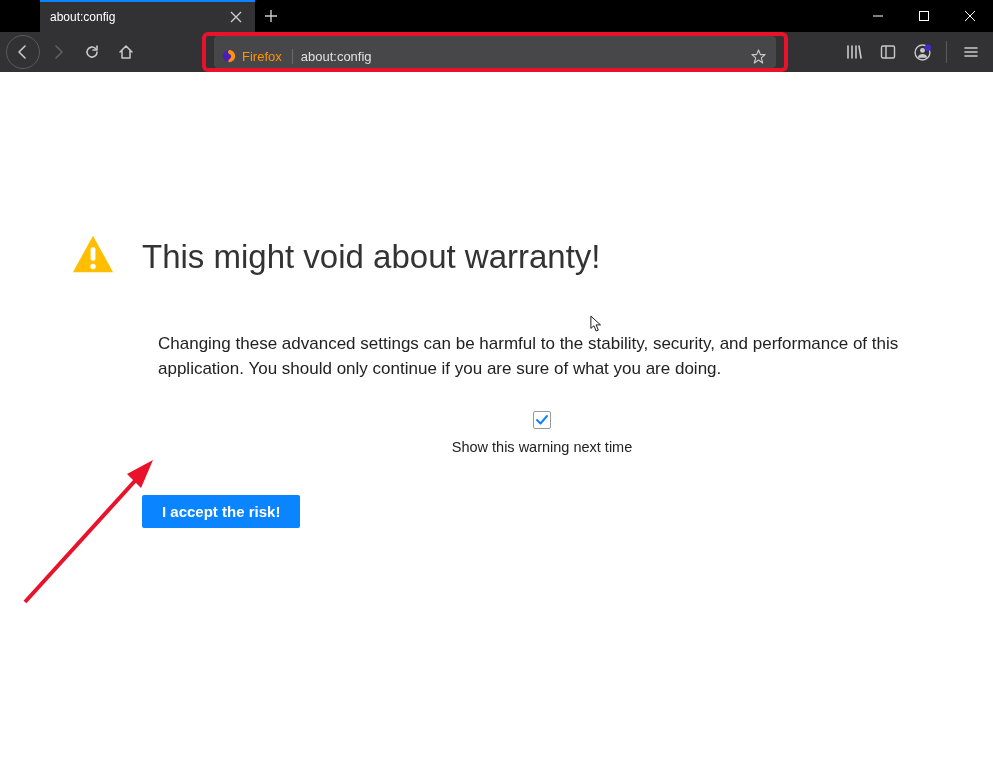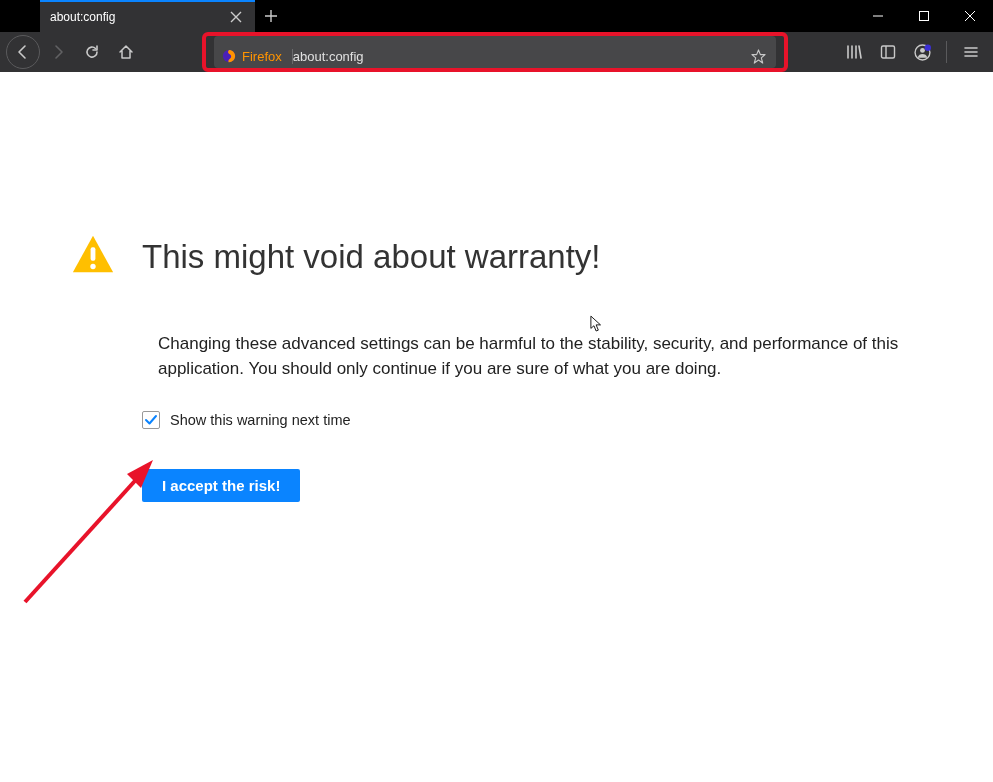--- a/index.html
+++ b/index.html
@@ -112,20 +112,21 @@
       align-items: center;
     }
     .urlbar {
       background: #474749;
       border-radius: 4px;
       height: 32px;
       display: flex;
       align-items: center;
       padding: 8px 4px 0 8px;
       width: 100%;
+      gap: 8px;
     }
     .urlbar-identity {
       display: flex;
       align-items: center;
       gap: 6px;
       color: #ff9400;
       font-size: 13px;
       padding-right: 10px;
       border-right: 1px solid #6a6a6c;
     }
@@ -190,20 +191,21 @@
       color: #222;
       line-height: 1.45;
       margin-bottom: 30px;
       margin-left: 16px;
     }
     .checkbox-row {
       display: flex;
       align-items: center;
       gap: 10px;
       margin-bottom: 40px;
+      flex-direction: column;
     }
     .checkbox {
       width: 18px;
       height: 18px;
       border: 1px solid #999;
       border-radius: 2px;
       display: flex;
       align-items: center;
       justify-content: center;
       cursor: pointer;

